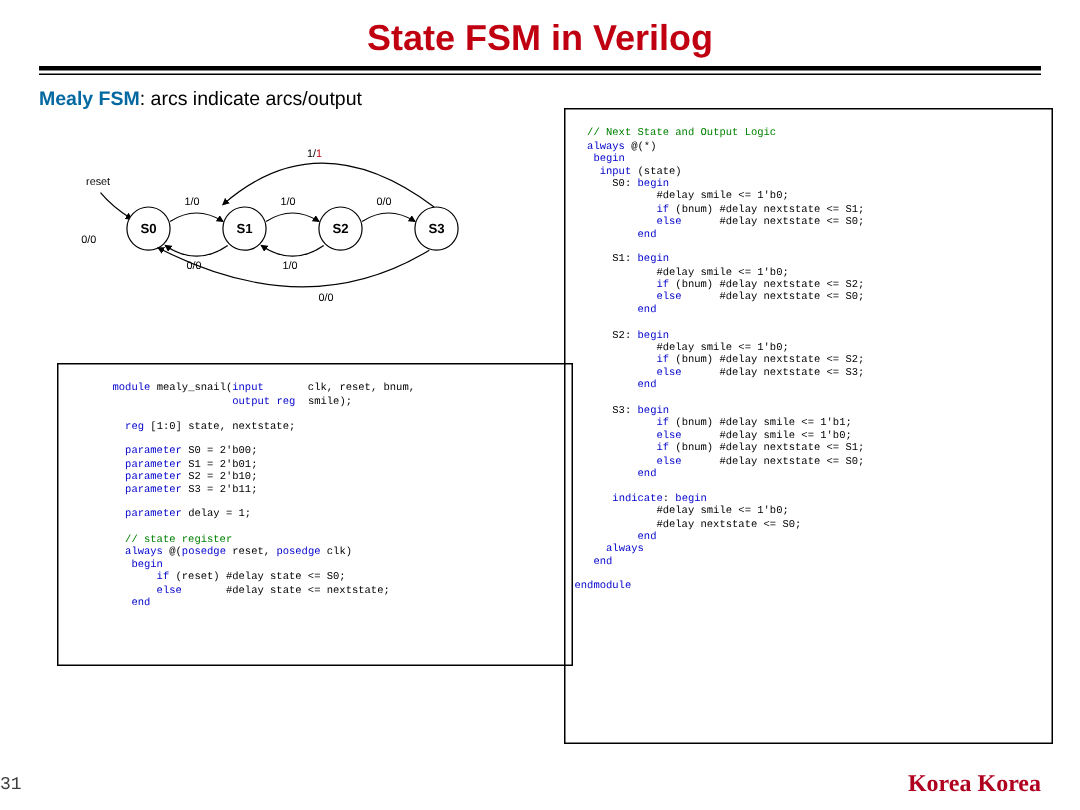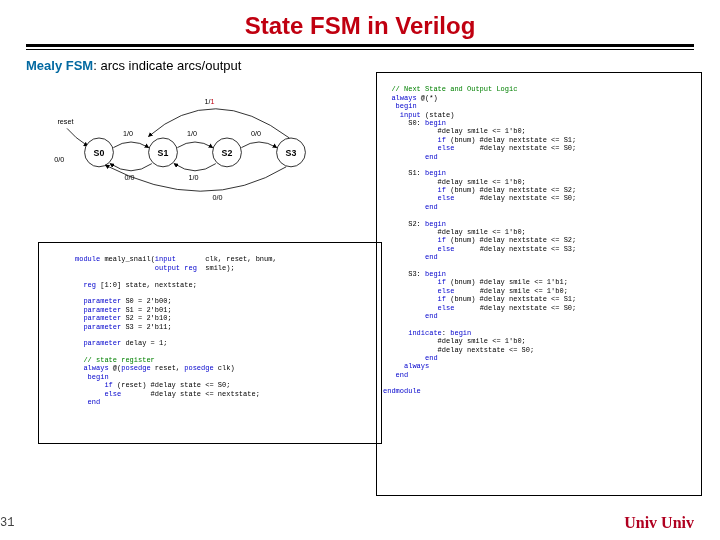--- a/index.html
+++ b/index.html
@@ -184,13 +184,13 @@
              #delay smile &lt;= 1'b0;
              #delay nextstate &lt;= S0;
           <span class="kw">end</span>
      <span class="kw">always</span>
    <span class="kw">end</span>
 
 <span class="kw">endmodule</span></span>
 </div>
 
 <div class="footer-num">31</div>
-<div class="footer-logo">Univ Univ</div>
+<div class="footer-logo">Korea Korea</div>
 
 </body></html>

